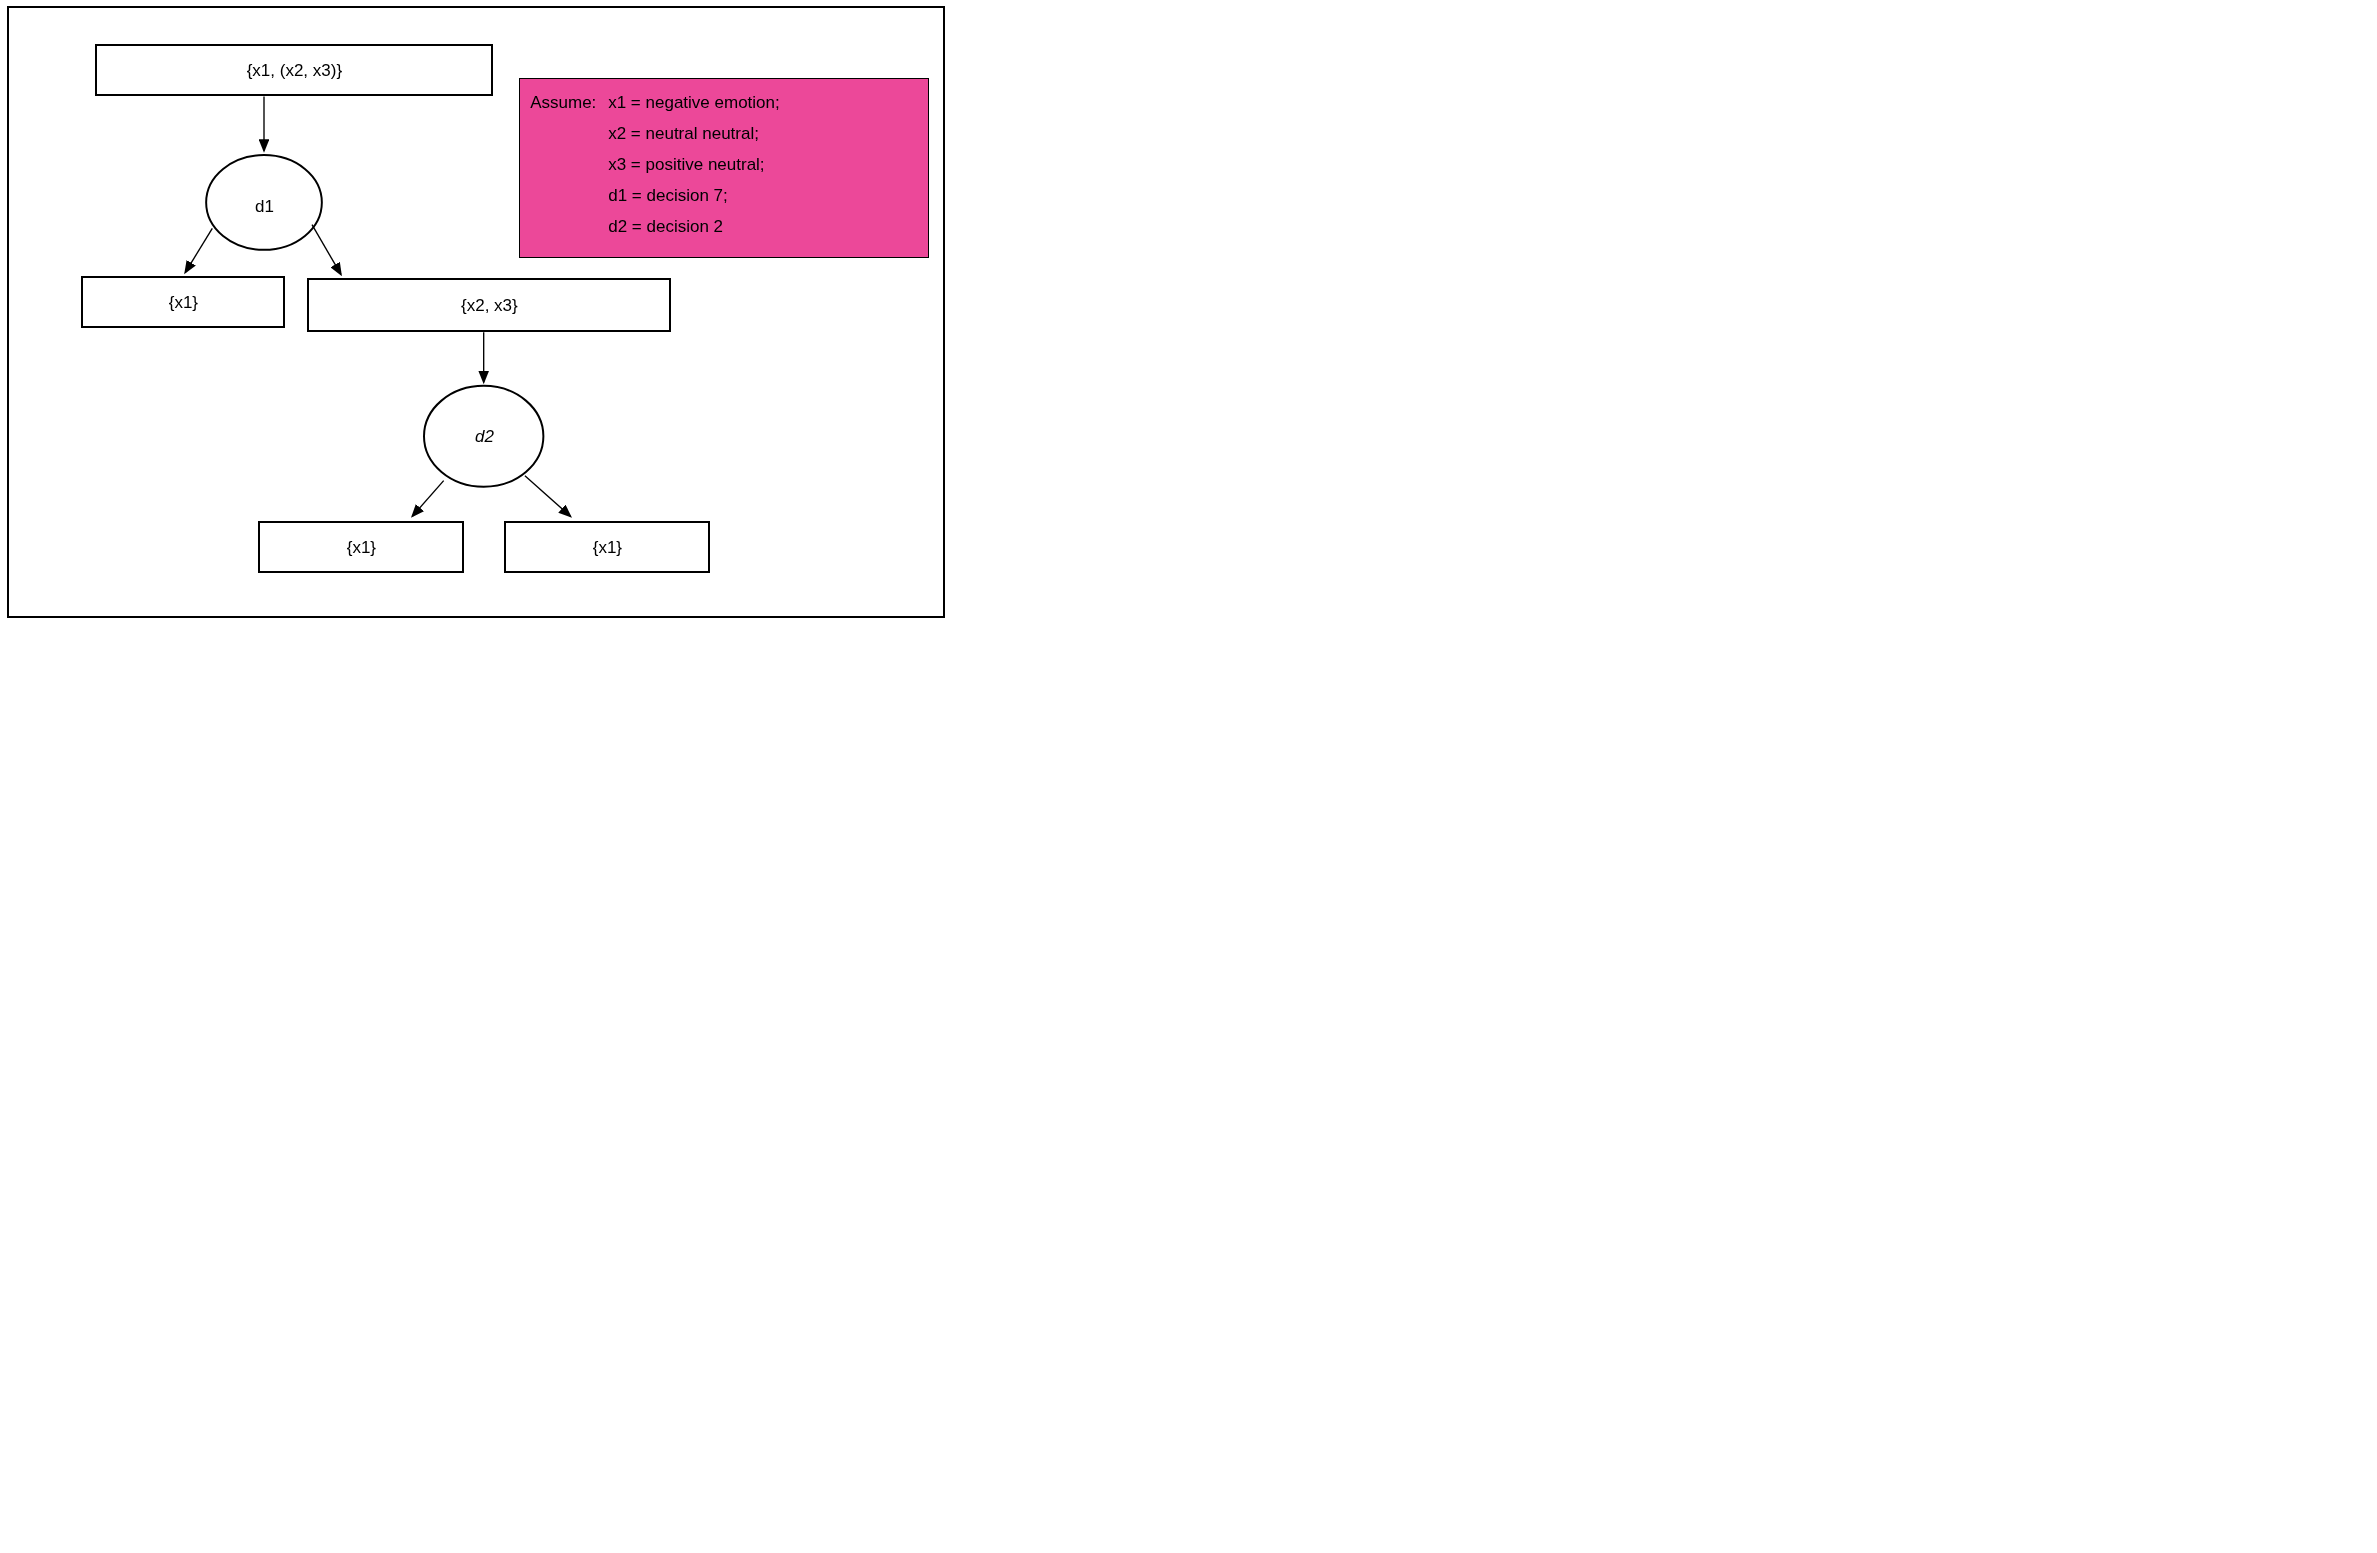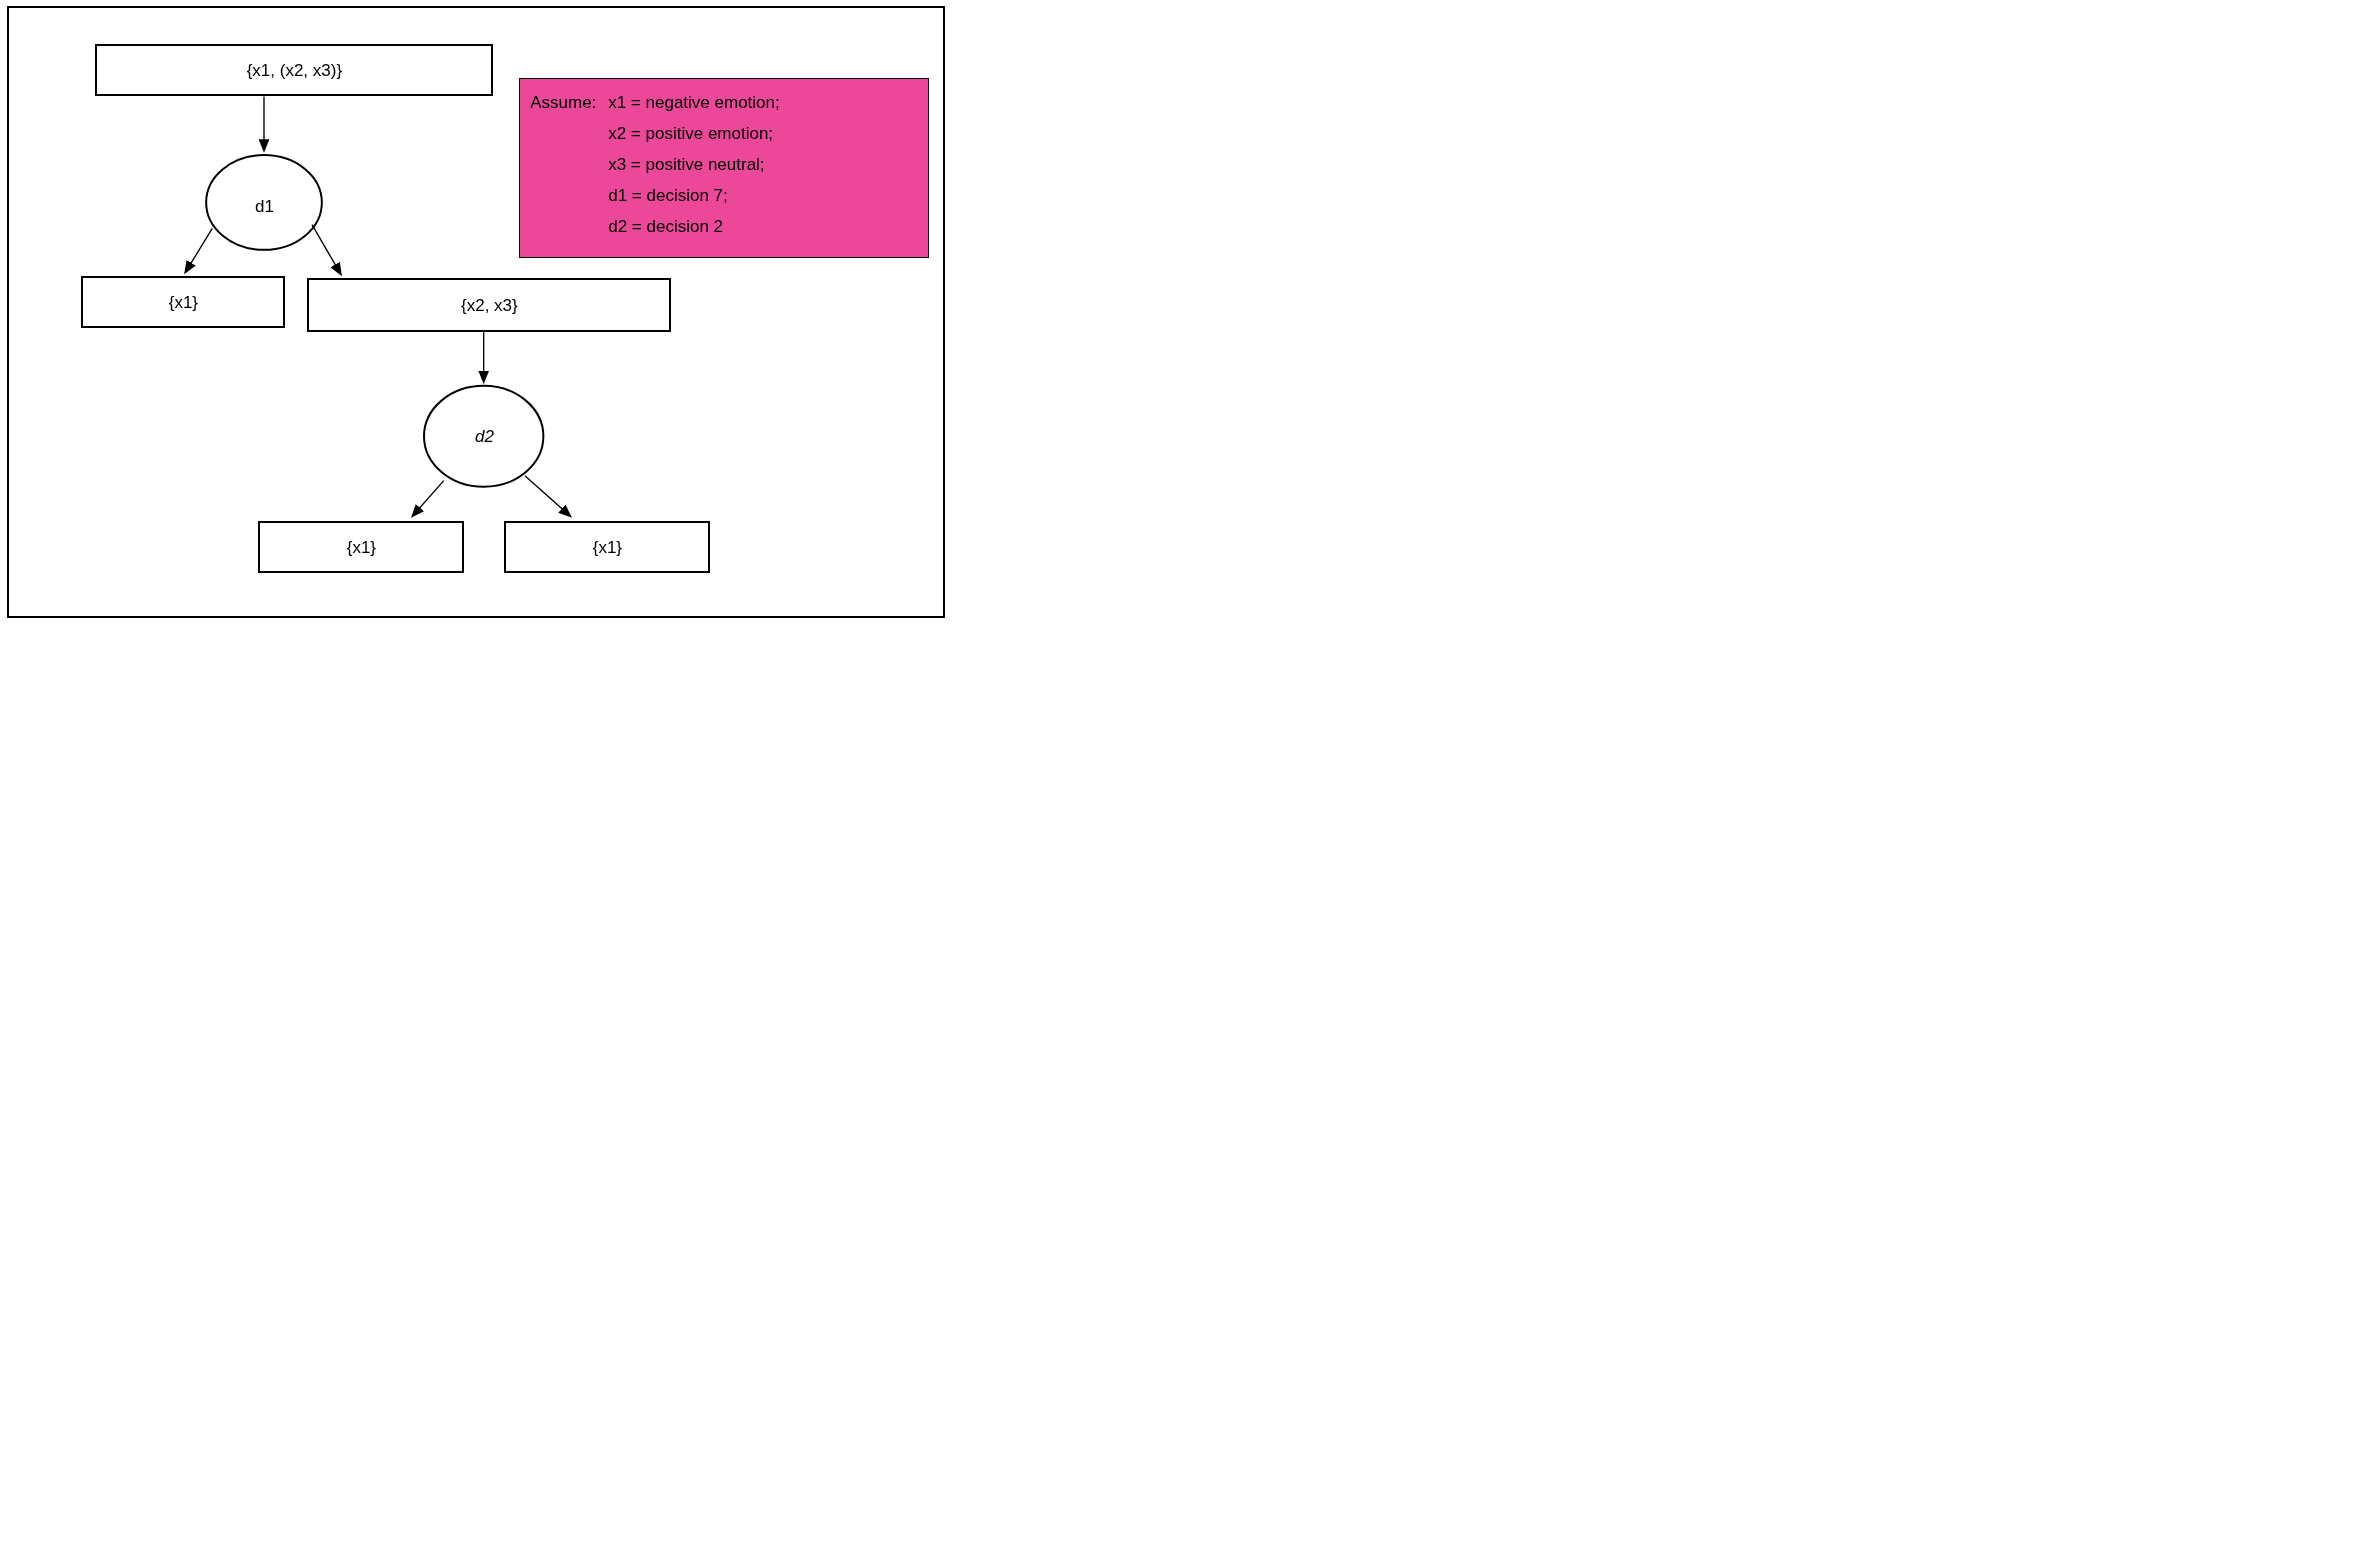--- a/index.html
+++ b/index.html
@@ -124,21 +124,21 @@
     <div class="ellipse-label" style="left:218px; top:174px;">d1</div>
     <div class="ellipse-label" style="left:438px; top:404px;font-style:italic;">d2</div>
 
     <div class="legend-box">
       <div class="legend-row">
         <span class="legend-prefix">Assume:</span>
         <span>x1 = negative emotion;</span>
       </div>
       <div class="legend-row">
         <span class="legend-prefix"></span>
-        <span>x2 = positive emotion;</span>
+        <span>x2 = neutral neutral;</span>
       </div>
       <div class="legend-row">
         <span class="legend-prefix"></span>
         <span>x3 = positive neutral;</span>
       </div>
       <div class="legend-row">
         <span class="legend-prefix"></span>
         <span>d1 = decision 7;</span>
       </div>
       <div class="legend-row">

